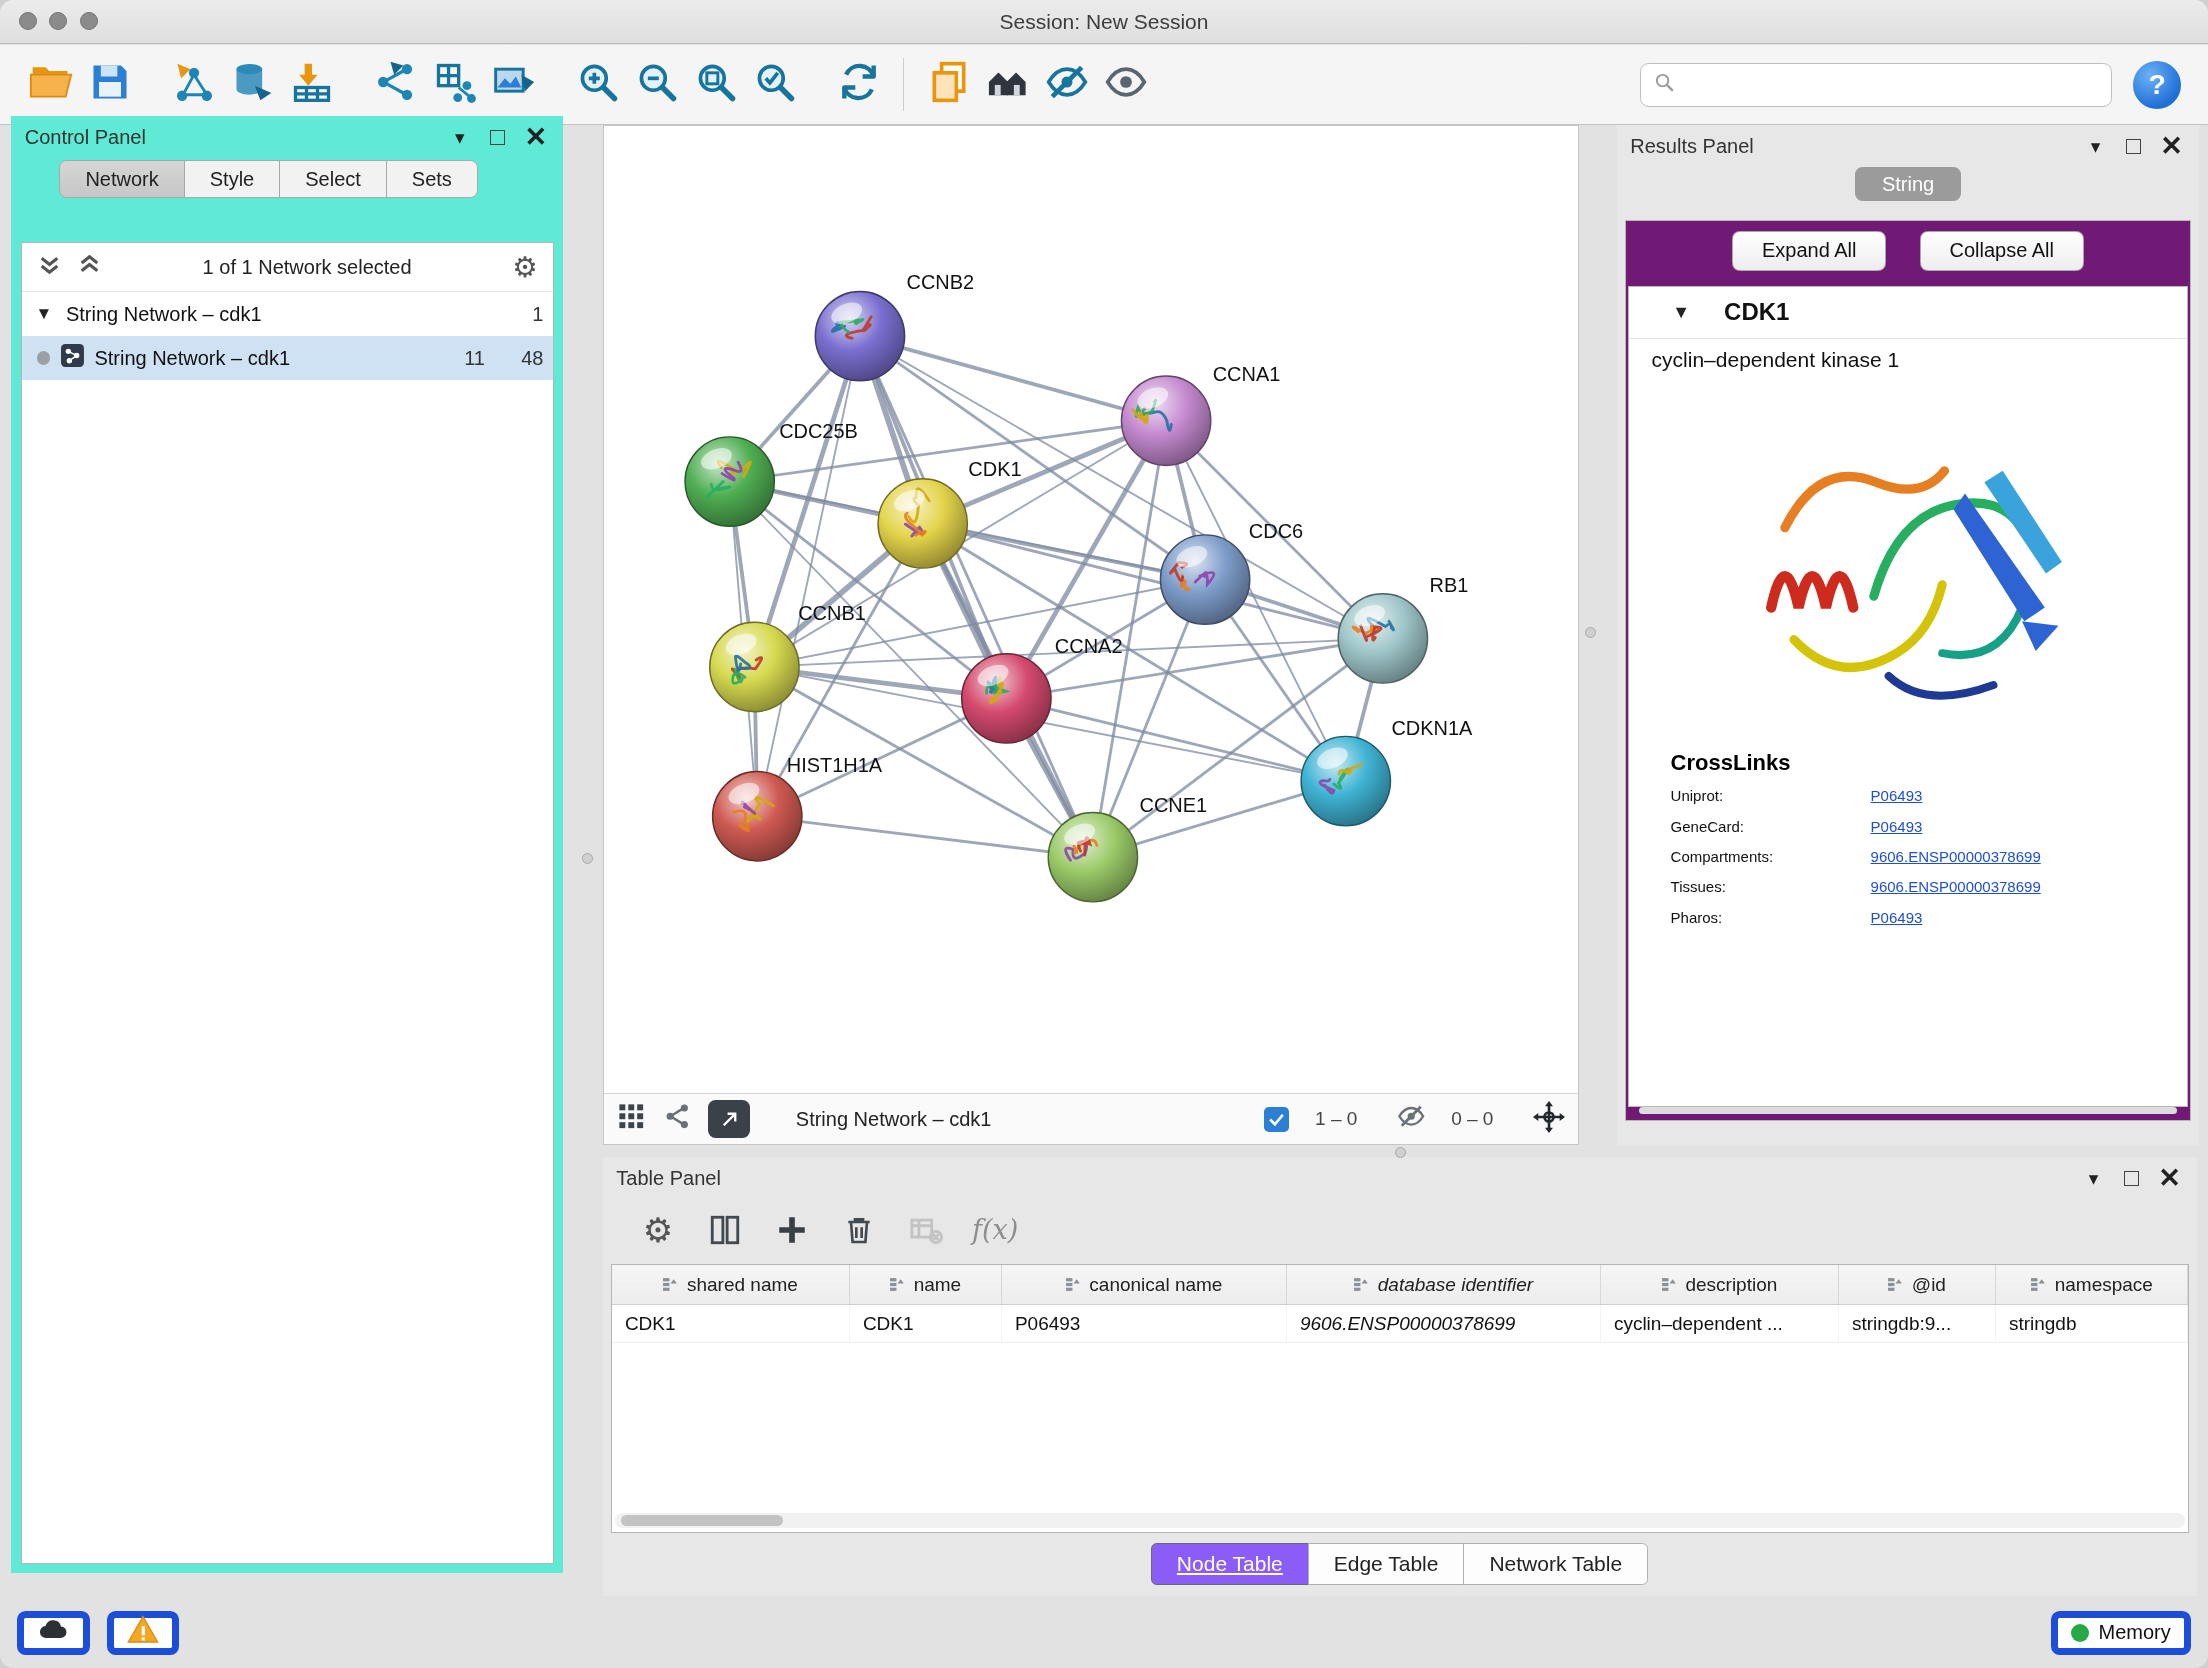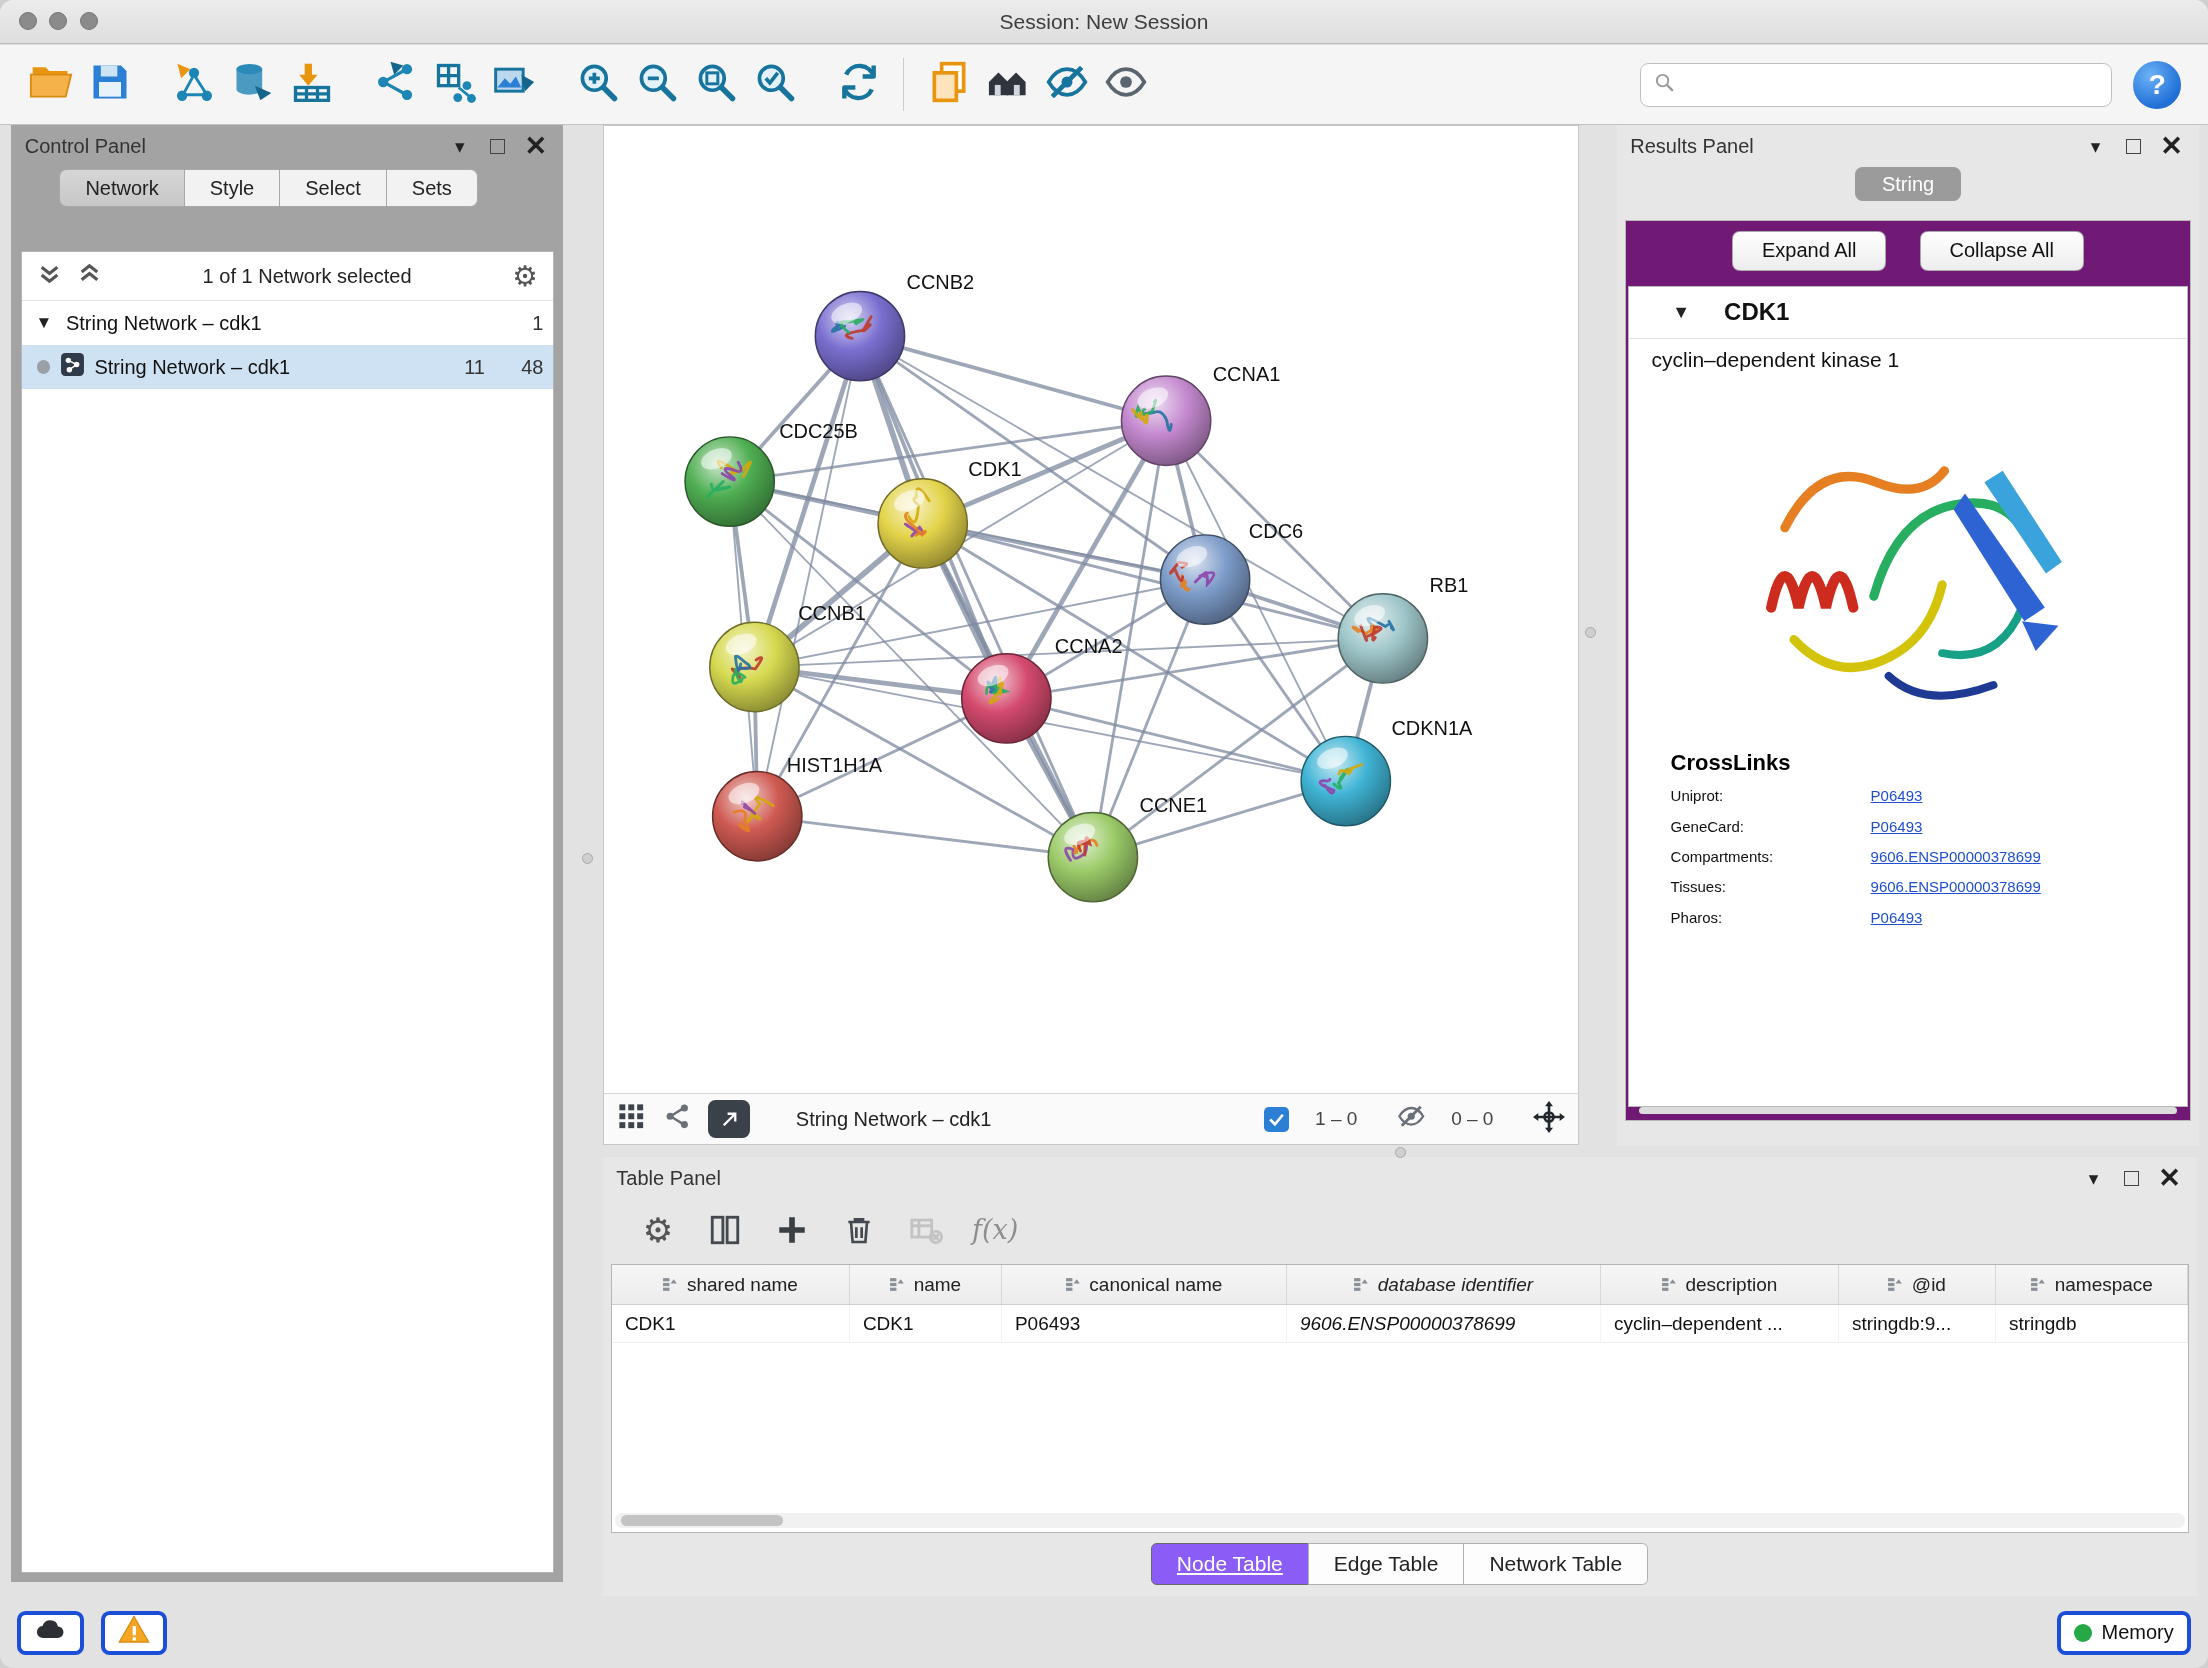--- a/index.html
+++ b/index.html
@@ -37,21 +37,21 @@
   
   .panel-header { height:42px; display:flex; align-items:center; padding:0 13.3px; gap:9.5px; }
   .panel-title { font-size:20px; color:#333; }
   .ph-spacer { flex:1; }
   .ph-icon { width:28.5px; height:28.5px; display:flex; align-items:center; justify-content:center; color:#333; font-size:21px; }
   .float-box { width:15px; height:15px; border:1.9px solid #444; }
   .close-x { font-size:27px; font-weight:bold; line-height:1; color:#222; }
   .chev { font-size:19px; color:#222; }
 
   
-  .control-panel { position:absolute; left:11.4px; top:125px; width:552px; height:1457px; background:#a3a3a3; }
+  .control-panel { position:absolute; left:11.4px; top:116px; width:552px; height:1457px; background:#5eead4; }
   .cp-tabs { display:flex; padding:0 49px; margin-top:1.9px; }
   .cp-tab { padding:6.7px 25px; font-size:20px; background:#f2f2f2; border:1px solid #a8a8a8; margin-left:-1px; color:#222; }
   .cp-tab.first { border-radius:7.6px 0 0 7.6px; }
   .cp-tab.last  { border-radius:0 7.6px 7.6px 0; }
   .cp-tab.active { background:linear-gradient(#d6d6d6,#c7c7c7); }
   .cp-body { position:absolute; left:9.5px; right:9.5px; top:126px; bottom:9.5px; background:#fff; border:1px solid #b5b5b5; }
   .cp-toolbar { height:49px; display:flex; align-items:center; padding:0 15px; gap:15px; border-bottom:1px solid #e4e4e4; }
   .cp-sel-text { flex:1; text-align:center; font-size:20px; color:#222; }
   .gear-glyph { font-size:28.5px; color:#555; line-height:1; }
   .tree-row { height:44px; display:flex; align-items:center; padding:0 9.5px; gap:9.5px; font-size:20px; }
@@ -109,21 +109,21 @@
   .h-scroll { position:absolute; left:3.8px; right:3.8px; bottom:3.8px; height:15px; background:#f1f1f1; border-radius:7.6px; }
   .h-thumb { position:absolute; left:5.7px; top:1.9px; width:162px; height:11.4px; background:#c3c3c3; border-radius:5.7px; }
   .tp-tabs { position:absolute; left:0; right:0; bottom:11.4px; display:flex; justify-content:center; }
   .tp-tab { font-size:21px; padding:7.6px 25px; border:1px solid #b0b0b0; background:#fdfdfd; color:#222; margin-left:-1px; }
   .tp-tab.active { background:#8b5cf6; color:#fff; border-color:#6a6a6a;text-decoration:underline; }
   .tp-tab.first { border-radius:5.7px 0 0 5.7px; }
   .tp-tab.last { border-radius:0 5.7px 5.7px 0; }
 
   
   .status-left { position:absolute; left:17px; bottom:13.3px; display:flex; gap:17px; }
-  .sb-btn { min-width:59px; height:44px; background:#fff; border:4px solid #1d4ed8; border-radius:8.6px;
+  .sb-btn { min-width:59px; height:44px; background:#fff; border:7px solid #1d4ed8; border-radius:8.6px;
     display:flex; align-items:center; justify-content:center; gap:9.5px; padding:0 13.3px; }
   .memory-btn { position:absolute; right:17px; bottom:13.3px; }
   .mem-dot { width:18px; height:18px; border-radius:50%; background:#25a845; }
   .mem-label { font-size:20px; color:#111; }
 
   .splitter-dot { position:absolute; width:11.4px; height:11.4px; border-radius:50%; background:#cfcfcf; border:1px solid #aaa; }
 </style>
 </head>
 <body>
 

